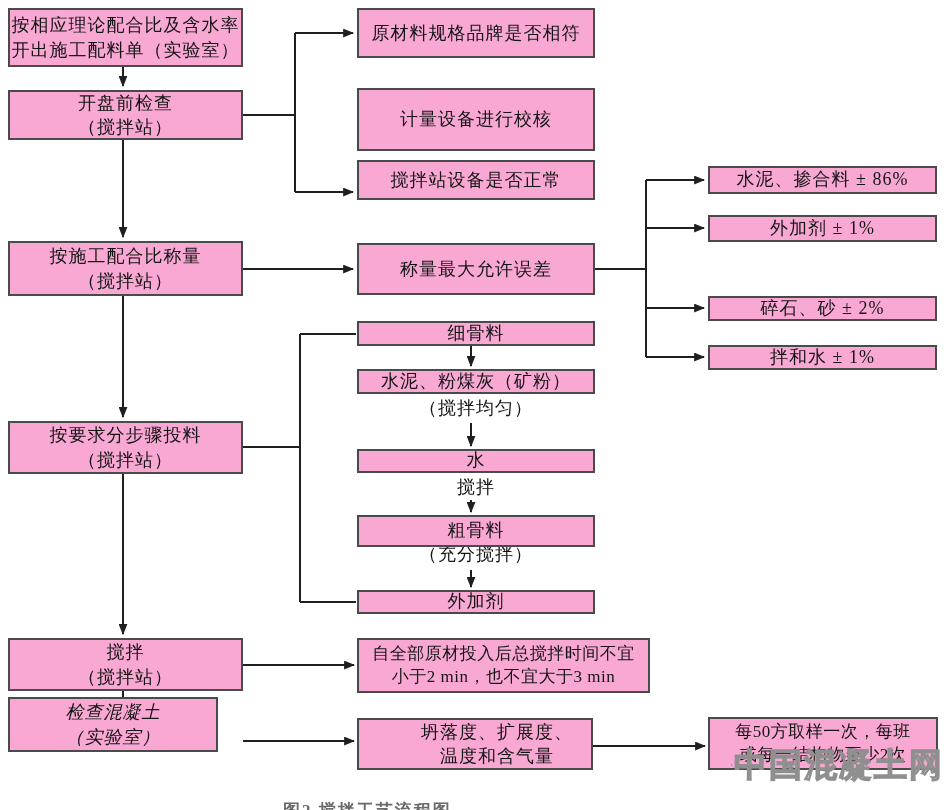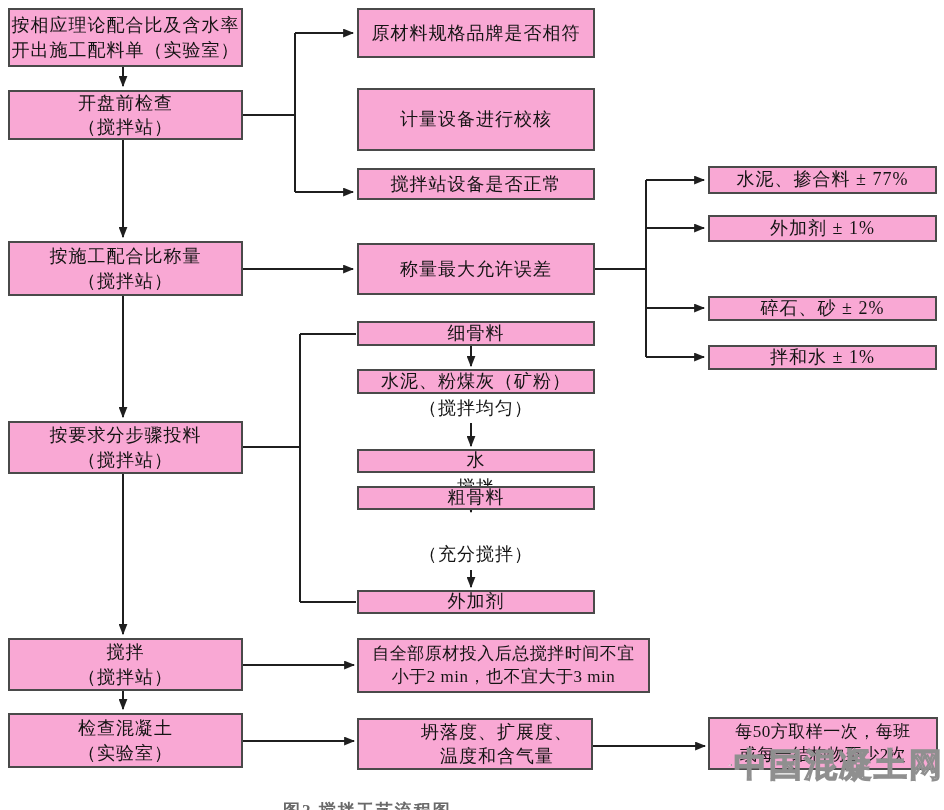--- a/index.html
+++ b/index.html
@@ -87,39 +87,39 @@
   <div class="box node" style="left:8px;top:8px;width:235px;height:59px;">按相应理论配合比及含水率
 开出施工配料单（实验室）</div>
   <div class="box node" style="left:8px;top:90px;width:235px;height:50px;">开盘前检查
 （搅拌站）</div>
   <div class="box node" style="left:8px;top:241px;width:235px;height:55px;">按施工配合比称量
 （搅拌站）</div>
   <div class="box node" style="left:8px;top:421px;width:235px;height:53px;">按要求分步骤投料
 （搅拌站）</div>
   <div class="box node" style="left:8px;top:638px;width:235px;height:53px;">搅拌
 （搅拌站）</div>
-  <div class="box node" style="left:8px;top:713px;width:235px;height:55px;">检查混凝土
+  <div class="box node" style="left:8px;top:697px;width:210px;height:55px;font-style:italic;">检查混凝土
 （实验室）</div>
 
   <div class="box node" style="left:357px;top:8px;width:238px;height:50px;">原材料规格品牌是否相符</div>
   <div class="box node" style="left:357px;top:88px;width:238px;height:63px;">计量设备进行校核</div>
-  <div class="box node" style="left:357px;top:168px;width:238px;height:32px;">搅拌站设备是否正常</div>
+  <div class="box node" style="left:357px;top:160px;width:238px;height:40px;">搅拌站设备是否正常</div>
 
   <div class="box node" style="left:357px;top:243px;width:238px;height:52px;">称量最大允许误差</div>
-  <div class="box node thin" style="left:708px;top:166px;width:229px;height:28px;">水泥、掺合料 ± 77%</div>
+  <div class="box node thin" style="left:708px;top:166px;width:229px;height:28px;">水泥、掺合料 ± 86%</div>
   <div class="box node thin" style="left:708px;top:215px;width:229px;height:27px;">外加剂 ± 1%</div>
   <div class="box node thin" style="left:708px;top:296px;width:229px;height:25px;">碎石、砂 ± 2%</div>
   <div class="box node thin" style="left:708px;top:345px;width:229px;height:25px;">拌和水 ± 1%</div>
 
   <div class="box node thin" style="left:357px;top:321px;width:238px;height:25px;">细骨料</div>
   <div class="box node thin" style="left:357px;top:369px;width:238px;height:25px;">水泥、粉煤灰（矿粉）</div>
   <div class="note" style="left:357px;top:396px;width:238px;">（搅拌均匀）</div>
   <div class="box node thin" style="left:357px;top:449px;width:238px;height:24px;">水</div>
   <div class="note" style="left:357px;top:475px;width:238px;">搅拌</div>
-  <div class="box node thin" style="left:357px;top:486px;width:238px;height:24px;">粗骨料</div>
+  <div class="box node thin" style="left:357px;top:515px;width:238px;height:32px;">粗骨料</div>
   <div class="note" style="left:357px;top:542px;width:238px;">（充分搅拌）</div>
   <div class="box node thin" style="left:357px;top:590px;width:238px;height:24px;">外加剂</div>
 
   <div class="box node wide" style="left:357px;top:638px;width:293px;height:55px;">自全部原材投入后总搅拌时间不宜
 小于2 min，也不宜大于3 min</div>
 
   <div class="box node" style="left:357px;top:718px;width:236px;height:52px;padding-left:44px;">坍落度、扩展度、
 温度和含气量</div>
 
   <div class="box node wide" style="left:708px;top:717px;width:230px;height:53px;">每50方取样一次，每班

